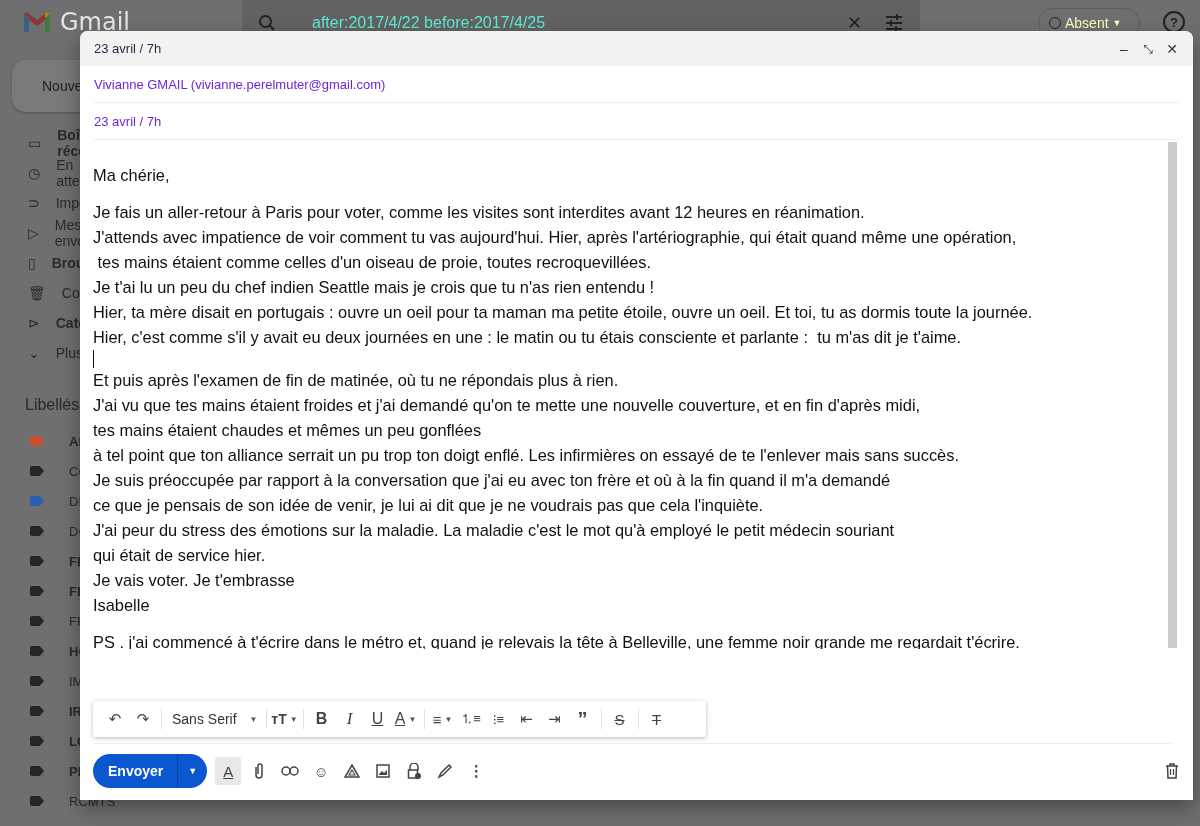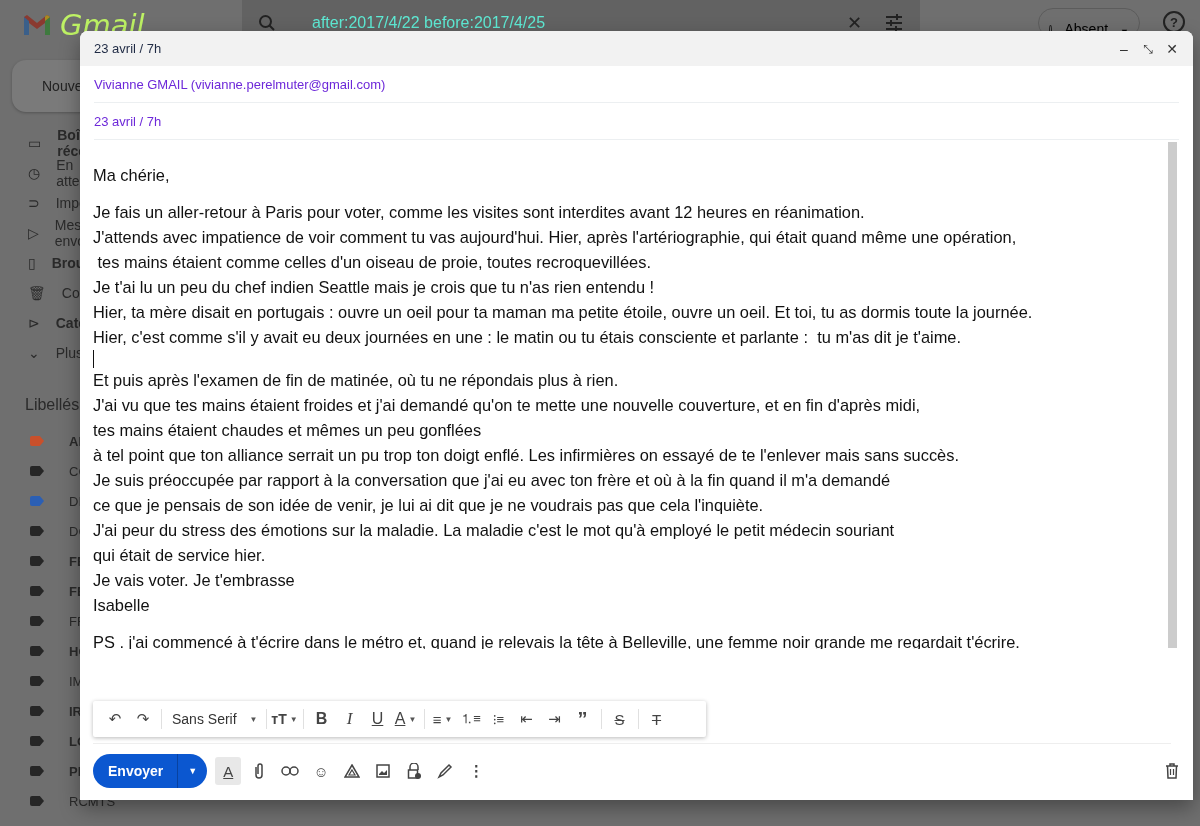--- a/index.html
+++ b/index.html
@@ -7,32 +7,32 @@
     body {
       font-family: "Liberation Sans", sans-serif;
       background: #6b6b6b;
       position: relative;
       color: #202124;
     }
     
     .bg { position: absolute; inset: 0; background: #6f6f6f; }
     .logo { position: absolute; left: 22px; top: 8px; display: flex; align-items: center; gap: 8px; }
     .logo-m { width: 30px; height: 24px; position: relative; }
-    .logo-text { font-size: 29px; color: #bef264; font-family: "DejaVu Sans", sans-serif; font-style: italic; }
+    .logo-text { font-size: 24px; color: #e5e5e5; font-family: "DejaVu Sans", sans-serif; }
     .search-bar {
       position: absolute; left: 242px; top: 0; width: 678px; height: 46px;
       background: #626262; border-radius: 0 0 10px 10px;
       display: flex; align-items: center; padding: 0 16px;
     }
     .search-bar .q { font-size: 16px; color: #5eead4; margin-left: 36px; flex: 1; }
     .search-bar .ico { color: #222; font-size: 18px; margin-left: 18px; }
     .absent {
       position: absolute; left: 1038px; top: 8px; height: 30px; width: 102px;
-      border: 1px solid #5c5c5c; border-radius: 15px; display: flex; align-items: flex-end;
-      padding: 0 10px; gap: 12px; font-size: 14px; color: #000000;
+      border: 1px solid #5c5c5c; border-radius: 15px; display: flex; align-items: center;
+      padding: 0 10px; gap: 4px; font-size: 14px; color: #fef9c3;
     }
     .absent .circ { width: 12px; height: 12px; border: 1.6px solid #222; border-radius: 50%; }
     .help { position: absolute; left: 1163px; top: 11px; width: 22px; height: 22px; border: 2px solid #222; border-radius: 50%;
       font-size: 13px; font-weight: bold; display: flex; align-items: center; justify-content: center; color: #222; }
     .compose-btn {
       position: absolute; left: 12px; top: 60px; width: 120px; height: 52px; background: #7a7a7a;
       border-radius: 14px; display: flex; align-items: center; padding-left: 16px; gap: 14px; font-size: 14px; color: #222;
       box-shadow: 0 1px 3px rgba(0,0,0,0.25);
     }
     .nav { position: absolute; left: 0; top: 128px; width: 80px; }

